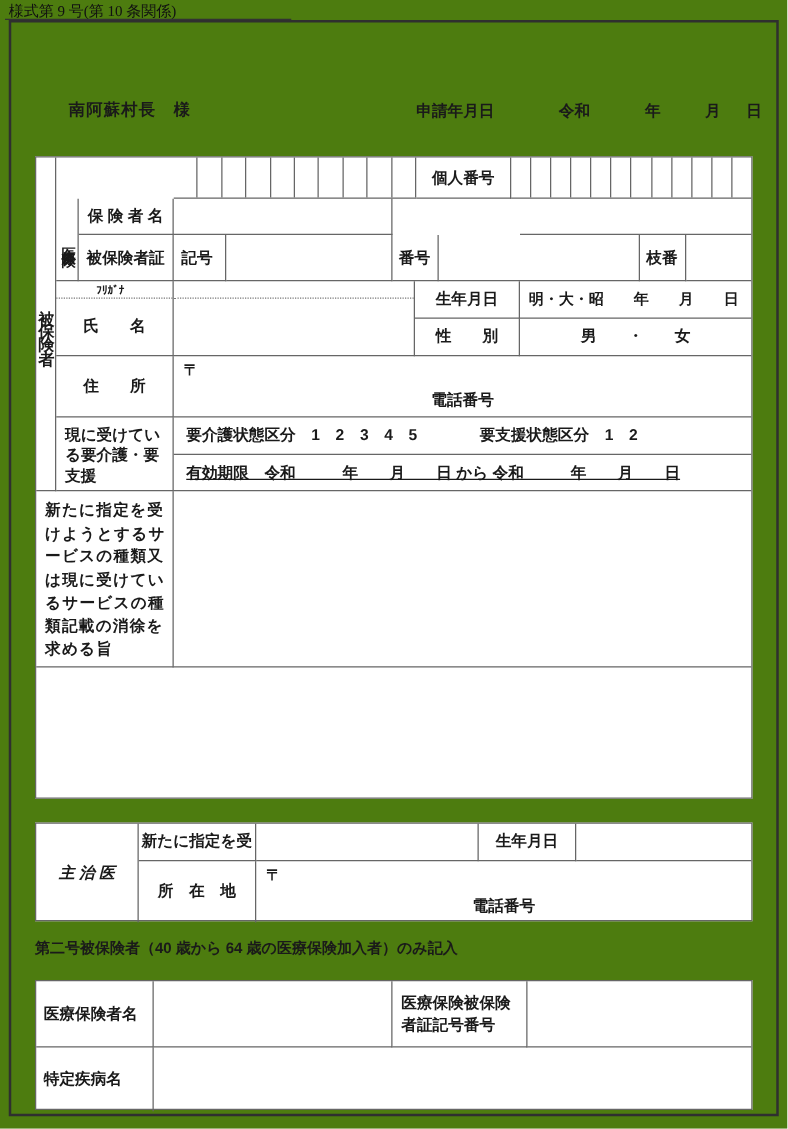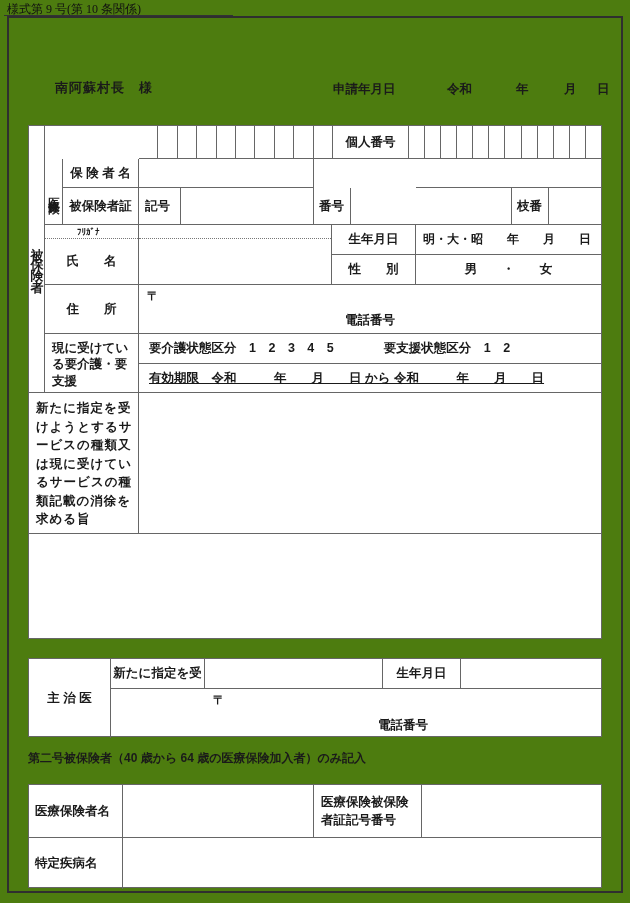--- a/index.html
+++ b/index.html
@@ -138,25 +138,26 @@
 は現に受けてい
 るサービスの種
 類記載の消徐を
 求める旨</div>
     <div class="cell bb" style="left:110px;top:267px;width:462px;height:141px;"></div>
 
     <div class="cell" style="left:110px;top:408px;width:462px;height:106px;"></div>
   </div>
 
   <div class="tbl" style="left:28px;top:658px;width:574px;height:79px;">
-    <div class="cell br lab" style="left:0;top:0;width:82px;height:79px;">主 治 医</div>
+    <div class="cell br lab" style="left:0;top:0;width:82px;height:79px;font-style:italic;">主 治 医</div>
     <div class="cell br bb lab" style="left:82px;top:0;width:94px;height:30px;">新たに指定を受</div>
     <div class="cell br bb" style="left:176px;top:0;width:178px;height:30px;"></div>
     <div class="cell br bb lab" style="left:354px;top:0;width:78px;height:30px;">生年月日</div>
     <div class="cell bb" style="left:432px;top:0;width:140px;height:30px;"></div>
+    <div class="cell br lab" style="left:82px;top:30px;width:94px;height:49px;">所　在　地</div>
     <div class="cell" style="left:176px;top:30px;width:396px;height:49px;">
       <span class="postal">〒</span>
       <span class="phone">電話番号</span>
     </div>
   </div>
 
   <div class="abs sec-heading">第二号被保険者（40 歳から 64 歳の医療保険加入者）のみ記入</div>
 
   <div class="tbl" style="left:28px;top:784px;width:574px;height:104px;">
     <div class="cell br bb" style="left:0;top:0;width:94px;height:53px;display:flex;align-items:center;padding-left:6px;">医療保険者名</div>

